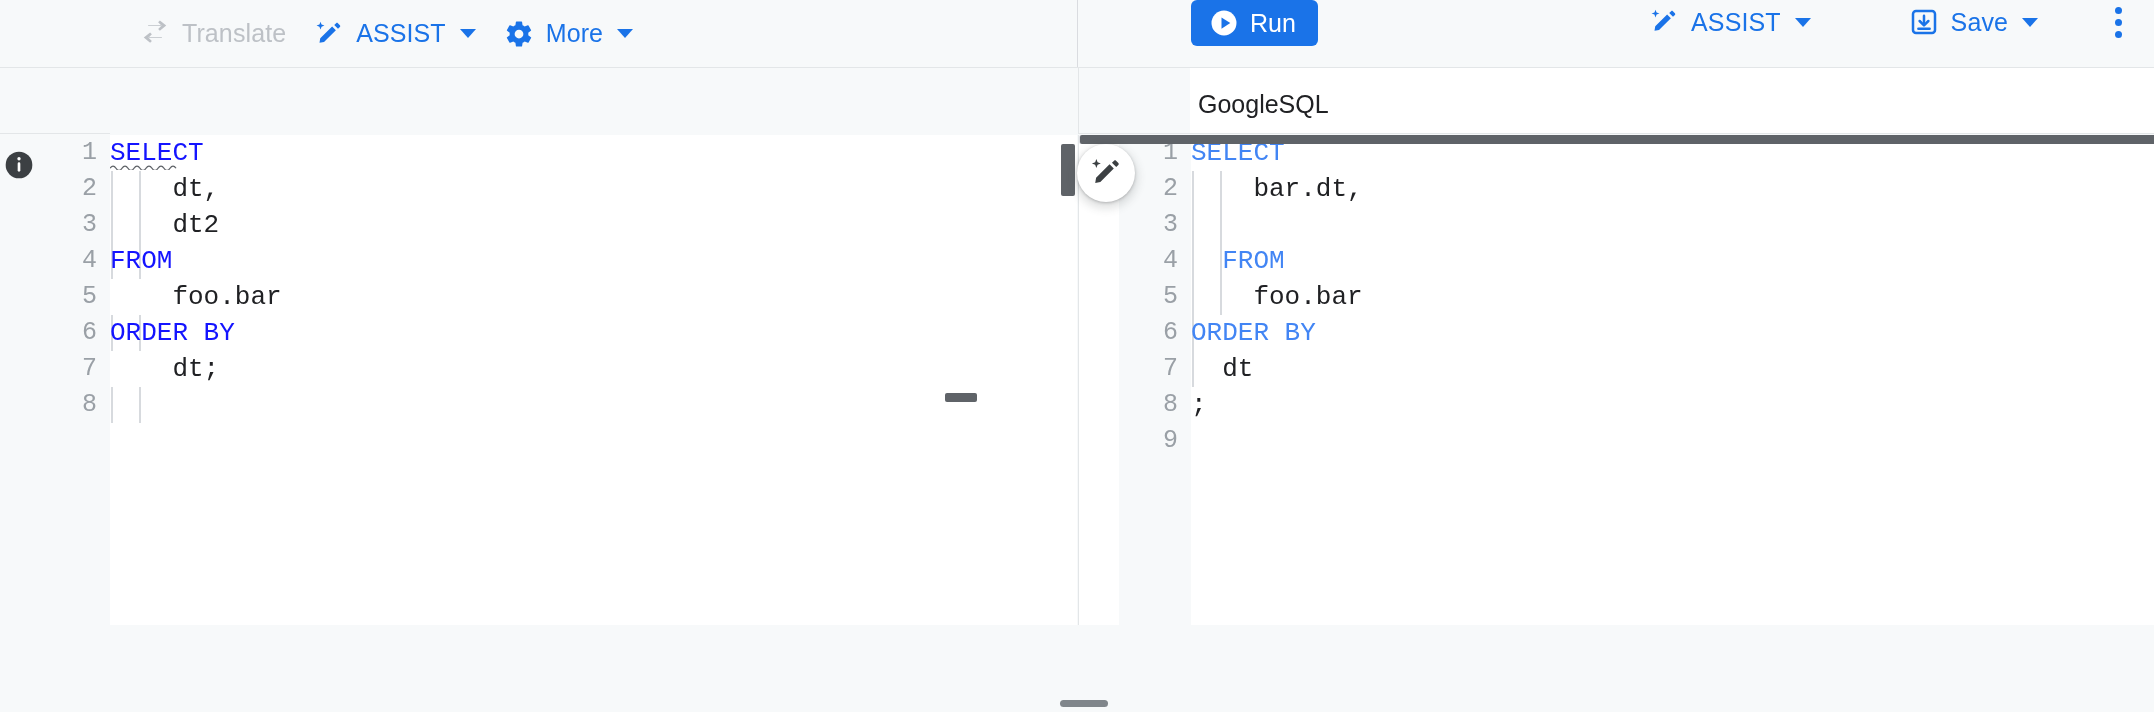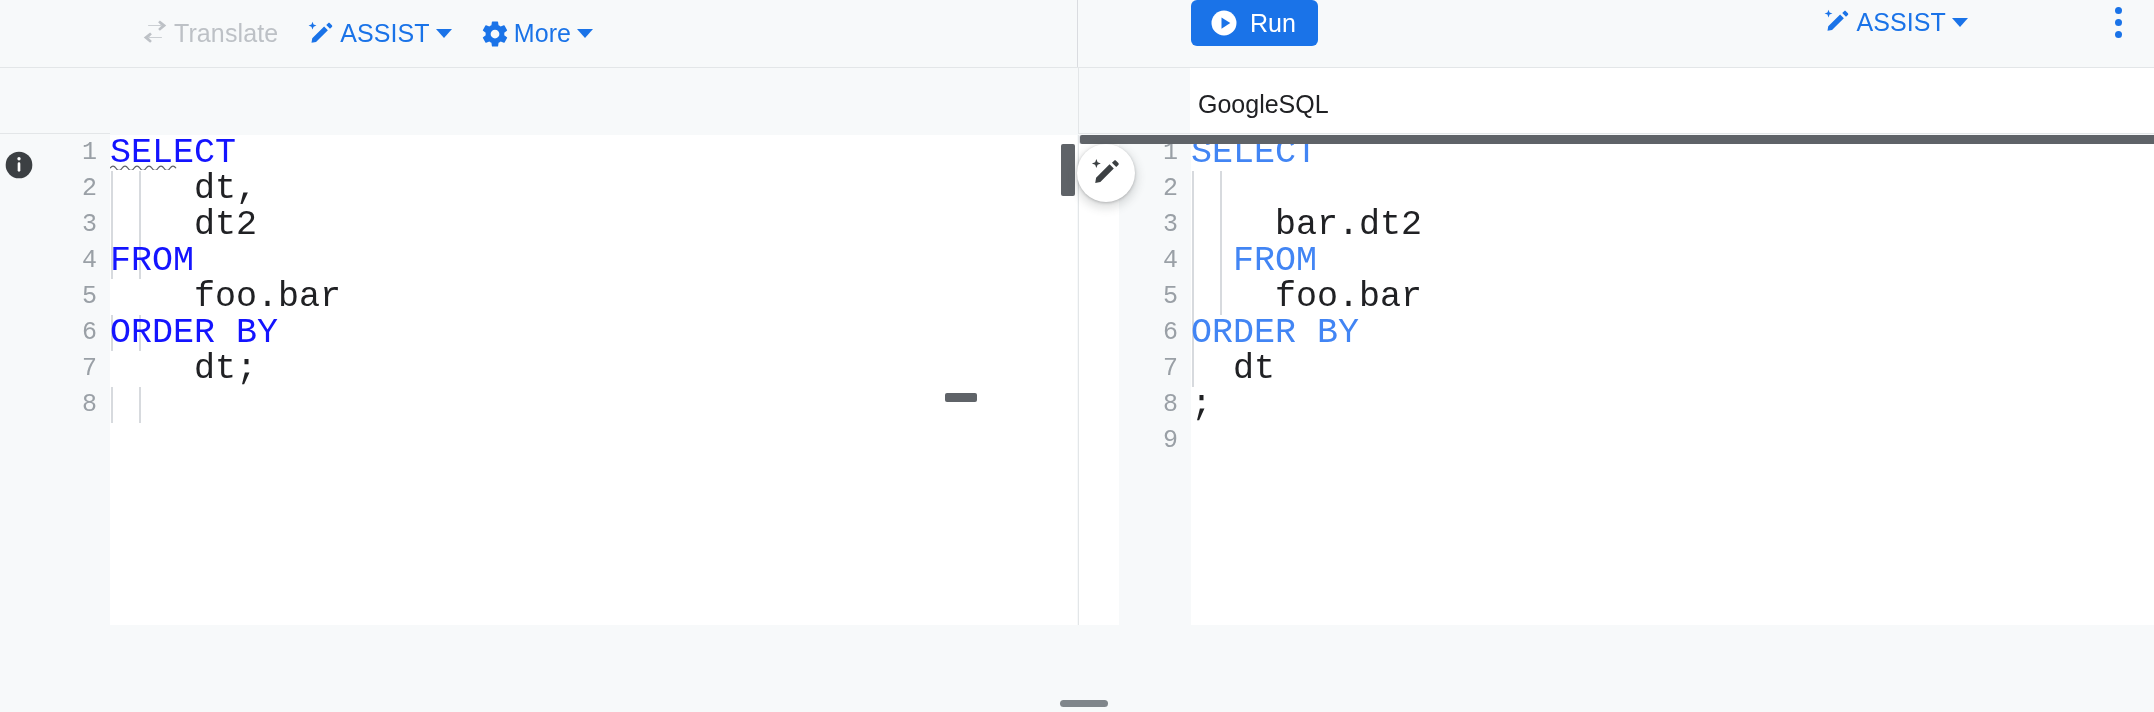--- a/index.html
+++ b/index.html
@@ -17,21 +17,21 @@
     background: #f7f9fa;
     border-bottom: 1px solid #e3e6e8;
   }
   .tb-left  { position: absolute; left: 0;    top: 0; width: 1077px; height: 67px; display:flex; align-items:center; }
   .tb-right { position: absolute; left: 1078px; top: 0; width: 1076px; height: 67px; display:flex; }
   .tb-divider {
     position:absolute; left:1077px; top:0; width:1px; height:67px; background:#dadce0;
   }
 
   .tbtn {
-    display: inline-flex; align-items: center; gap: 4px;
+    display: inline-flex; align-items: center; gap: 12px;
     height: 44px; padding: 0 14px; border: none; background: transparent;
     color: #1a73e8; font-size: 25px; font-family: "Liberation Sans", sans-serif;
     letter-spacing: .1px; cursor: pointer; border-radius: 6px; white-space: nowrap;
   }
   .tbtn.disabled { color: #bdc1c6; cursor: default; }
   .tbtn .caret {
     width:0; height:0; border-left:8px solid transparent; border-right:8px solid transparent;
     border-top: 9px solid currentColor; margin-left: 2px; display:inline-block;
   }
   .ico { display:inline-flex; align-items:center; justify-content:center; }
@@ -95,21 +95,21 @@
   .gutter-l { left:42px; width:68px; }
   .gutter-r { left:40px; width:72px; }
 
   .lnum {
     position:absolute; right:13px; width:60px; text-align:right;
     font-family:"Liberation Mono", monospace; font-size:25px; color:#9aa0a6; line-height:36px; height:36px;
   }
 
   .code {
     position:absolute; top:0; height:100%;
-    font-family:"Liberation Mono", monospace; font-size:35px; line-height:36px;
+    font-family:"Liberation Mono", monospace; font-size:26px; line-height:36px;
     white-space:pre; color:#202124;
   }
   .code-l { left:110px; right:0; }
   .code-r { left:112px; right:0; }
 
   .cline { position:absolute; left:0; height:36px; line-height:36px; white-space:pre; }
   .kw-l  { color:#1414ff; }
   .kw-r  { color:#4285f4; }
 
   .squiggle {
@@ -208,20 +208,32 @@
             <path d="M5.2 2.1l.85 2.3 2.3.85-2.3.85-.85 2.3-.85-2.3-2.3-.85 2.3-.85z"></path>
             <path d="M19.1 3.3l1.6 1.6c.4.4.4 1 0 1.4l-1.5 1.5-3-3 1.5-1.5c.4-.4 1-.4 1.4 0zM14.5 5.9l3 3L8 18.4l-3.6.6.6-3.6z"></path>
           </svg>
         </span>
         <span>ASSIST</span>
         <span class="caret"></span>
       </button>
 
       <div style="width:70px"></div>
 
+      <button class="tbtn">
+        <span class="ico">
+          <svg width="30" height="30" viewBox="0 0 24 24" fill="none" stroke="#1a73e8" stroke-width="2">
+            <rect x="3.2" y="3.2" width="17.6" height="17.6" rx="2.4"></rect>
+            <path d="M12 7v7" stroke-linecap="round"></path>
+            <path d="M8.5 11.2L12 14.7l3.5-3.5" stroke-linecap="round" stroke-linejoin="round"></path>
+            <path d="M7.5 17.4h9" stroke-linecap="round"></path>
+          </svg>
+        </span>
+        <span>Save</span>
+        <span class="caret"></span>
+      </button>
 
       <div style="width:44px"></div>
 
       <button class="kebab">
         <span></span>
         <span></span>
         <span></span>
       </button>
       <div style="width:14px"></div>
     </div>
@@ -294,21 +306,21 @@
       <div class="lnum" style="top:288px">9</div>
     </div>
 
     <div class="code code-r">
       <div class="indent-guide" style="left:1px;  top:36px; height:180px;"></div>
       <div class="indent-guide" style="left:29px; top:36px; height:108px;"></div>
       <div class="indent-guide" style="left:29px; top:144px; height:36px;"></div>
       <div class="indent-guide" style="left:1px;  top:216px; height:36px;"></div>
 
       <div class="cline kw-r" style="top:0px">SELECT</div>
-      <div class="cline" style="top:72px">    bar.dt2</div>
+      <div class="cline" style="top:36px">    bar.dt,</div>
       <div class="cline kw-r" style="top:108px">  FROM</div>
       <div class="cline" style="top:144px">    foo.bar</div>
       <div class="cline kw-r" style="top:180px">ORDER BY</div>
       <div class="cline" style="top:216px">  dt</div>
       <div class="cline" style="top:252px">;</div>
       <div class="cline" style="top:288px"></div>
     </div>
 
     <div class="hthumb-light" style="left:0px; top:0px; width:1076px;"></div>
     <div class="hthumb" style="left:1px; top:0px; width:1076px;"></div>

